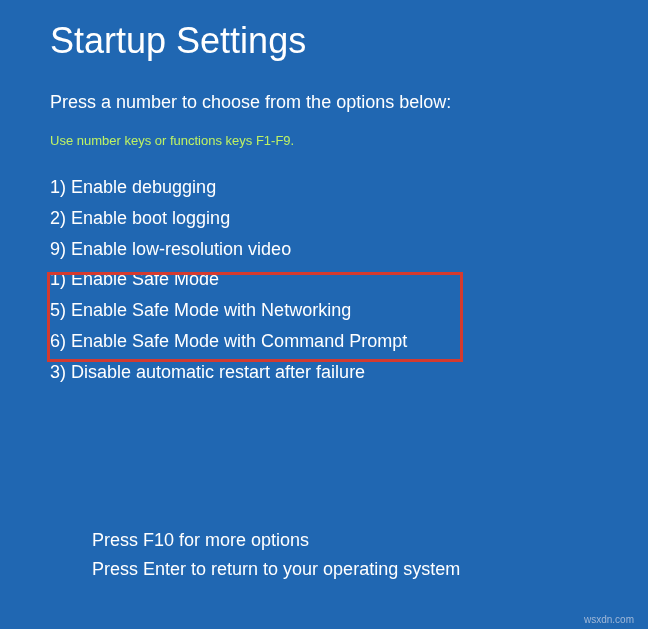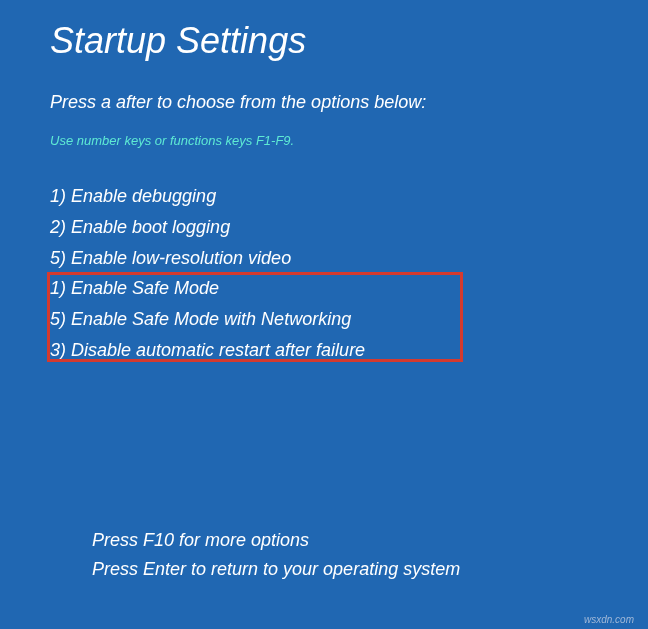--- a/index.html
+++ b/index.html
@@ -1,19 +1,18 @@
 <!DOCTYPE html>
 <html><head>
   <meta charset="utf-8">
   <style>
     * {
       margin: 0;
       padding: 0;
       box-sizing: border-box;
-      font-style: italic;
     }
     body {
       width: 648px;
       height: 629px;
       background-color: #2067b2;
       font-family: "Segoe UI Light", "Segoe UI", Arial, sans-serif;
       color: #ffffff;
       padding: 20px 50px;
       position: relative;
       overflow: hidden;
@@ -24,22 +23,22 @@
       margin-bottom: 30px;
     }
     .subtitle {
       font-size: 18px;
       font-weight: 300;
       margin-bottom: 20px;
     }
     .hint {
       font-size: 13px;
       font-weight: 300;
-      margin-bottom: 33px;
-      color: #5eead4;
+      margin-bottom: 24px;
+      color: #bef264;
     }
     .options {
       margin-bottom: 80px;
     }
     .option {
       font-size: 18px;
       font-weight: 300;
       line-height: 1.6;
       padding: 1px 0;
     }
@@ -69,29 +68,30 @@
       right: 14px;
       font-size: 10px;
       color: #a0b8d8;
       font-family: Arial, sans-serif;
     }
   </style>
 </head>
 <body>
 
 <h1 class="title">Startup Settings</h1>
-<p class="subtitle">Press a after to choose from the options below:</p>
+<p class="subtitle">Press a number to choose from the options below:</p>
 <p class="hint">Use number keys or functions keys F1-F9.</p>
 
 <div class="options">
   <div class="option">1) Enable debugging</div>
   <div class="option">2) Enable boot logging</div>
-  <div class="option">5) Enable low-resolution video</div>
+  <div class="option">9) Enable low-resolution video</div>
   <div class="option">1) Enable Safe Mode</div>
   <div class="option">5) Enable Safe Mode with Networking</div>
+  <div class="option">6) Enable Safe Mode with Command Prompt</div>
   <div class="option">3) Disable automatic restart after failure</div>
 </div>
 
 <div class="highlight-box"></div>
 
 <div class="footer">
   <div class="footer-line">Press F10 for more options</div>
   <div class="footer-line">Press Enter to return to your operating system</div>
 </div>
 

